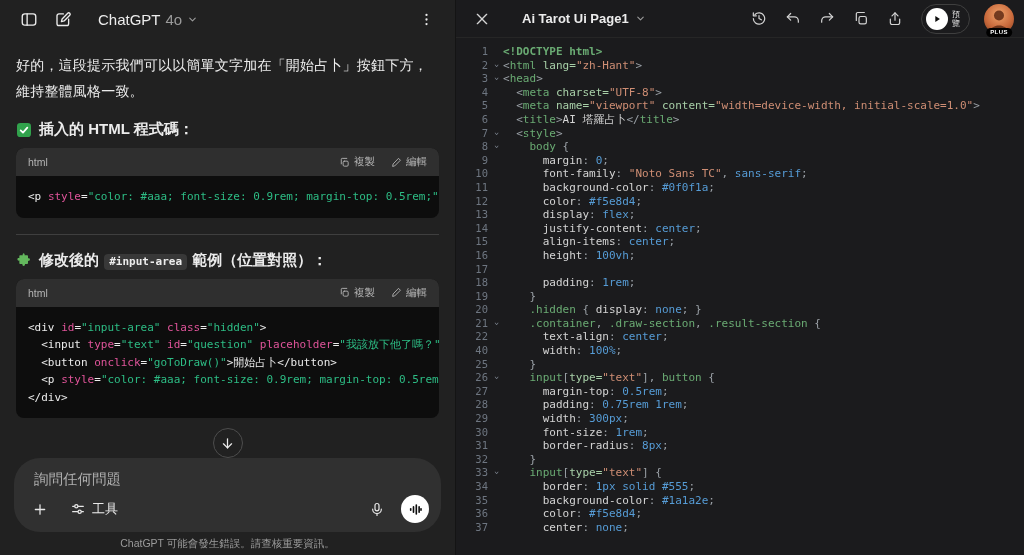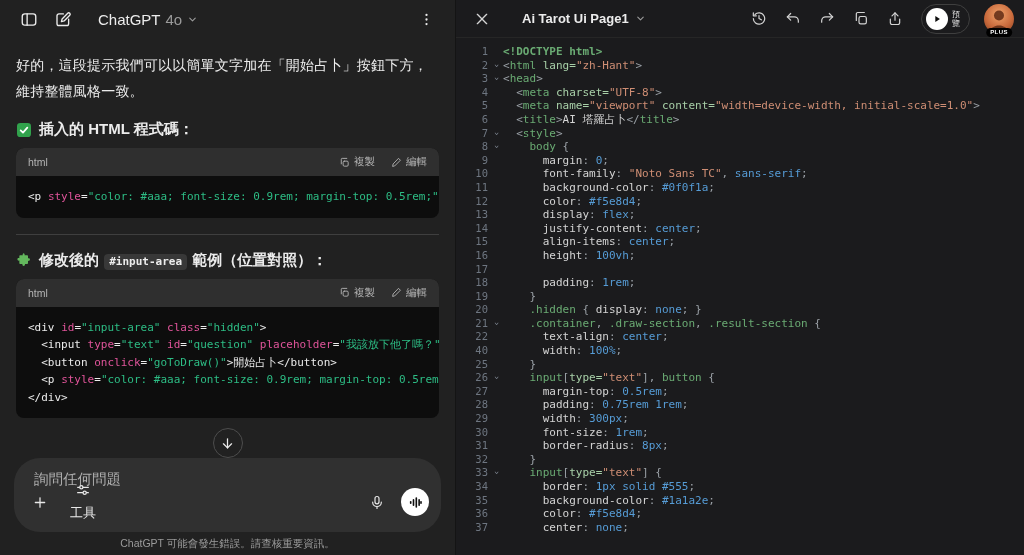--- a/index.html
+++ b/index.html
@@ -32,21 +32,21 @@
   .lt-pl{color:var(--lt-plain);} .lt-at{color:var(--lt-attr);} .lt-st{color:var(--lt-string);}
   .hr{border:none;border-top:1px solid #3f3f3f;margin:16px 0;}
   .scroll-btn{position:absolute;left:50%;transform:translateX(-50%);top:428px;width:30px;height:30px;border-radius:50%;
               background:#212121;border:1px solid #4d4d4d;color:#ececec;display:flex;align-items:center;justify-content:center;cursor:pointer;z-index:5;}
   .composer{position:absolute;left:14px;right:14px;top:458px;height:74px;background:var(--bg-composer);border-radius:26px;z-index:4;}
   .composer-input{position:absolute;top:12px;left:18px;right:18px;background:transparent;border:none;outline:none;
                   font-size:14.5px;color:#ececec;font-family:inherit;}
   .composer-input::placeholder{color:#b0b0b0;}
   .comp-row{position:absolute;left:12px;right:12px;bottom:9px;display:flex;align-items:center;}
   .cbt{width:28px;height:28px;border-radius:50%;display:flex;align-items:center;justify-content:center;color:#e8e8e8;background:none;border:none;cursor:pointer;}
-  .tools{display:flex;align-items:center;gap:6px;color:#e8e8e8;font-size:13px;margin-left:10px;background:none;border:none;cursor:pointer;flex-direction:column;}
+  .tools{display:flex;align-items:center;gap:6px;color:#e8e8e8;font-size:13px;margin-left:10px;background:none;border:none;cursor:pointer;}
   .voice{width:28px;height:28px;border-radius:50%;background:#fff;display:flex;align-items:center;justify-content:center;border:none;cursor:pointer;margin-left:10px;}
   .chat-foot{position:absolute;left:0;right:0;bottom:0;height:22px;background:var(--bg-left);display:flex;align-items:center;justify-content:center;z-index:4;}
   .chat-foot span{font-size:10.5px;color:#9b9b9b;}
   
   .right{flex:1;height:555px;background:var(--bg-right);border-left:1px solid #141414;display:flex;flex-direction:column;overflow:hidden;}
   .canvas-header{height:38px;display:flex;align-items:center;padding:0 10px 0 12px;gap:18px;border-bottom:1px solid #262626;flex-shrink:0;}
   .c-title{display:flex;align-items:center;gap:6px;margin-left:8px;cursor:pointer;}
   .c-title span{font-size:13px;font-weight:600;color:#ececec;}
   .c-title svg{color:#9b9b9b;}
   .c-actions{margin-left:auto;display:flex;align-items:center;gap:6px;}

